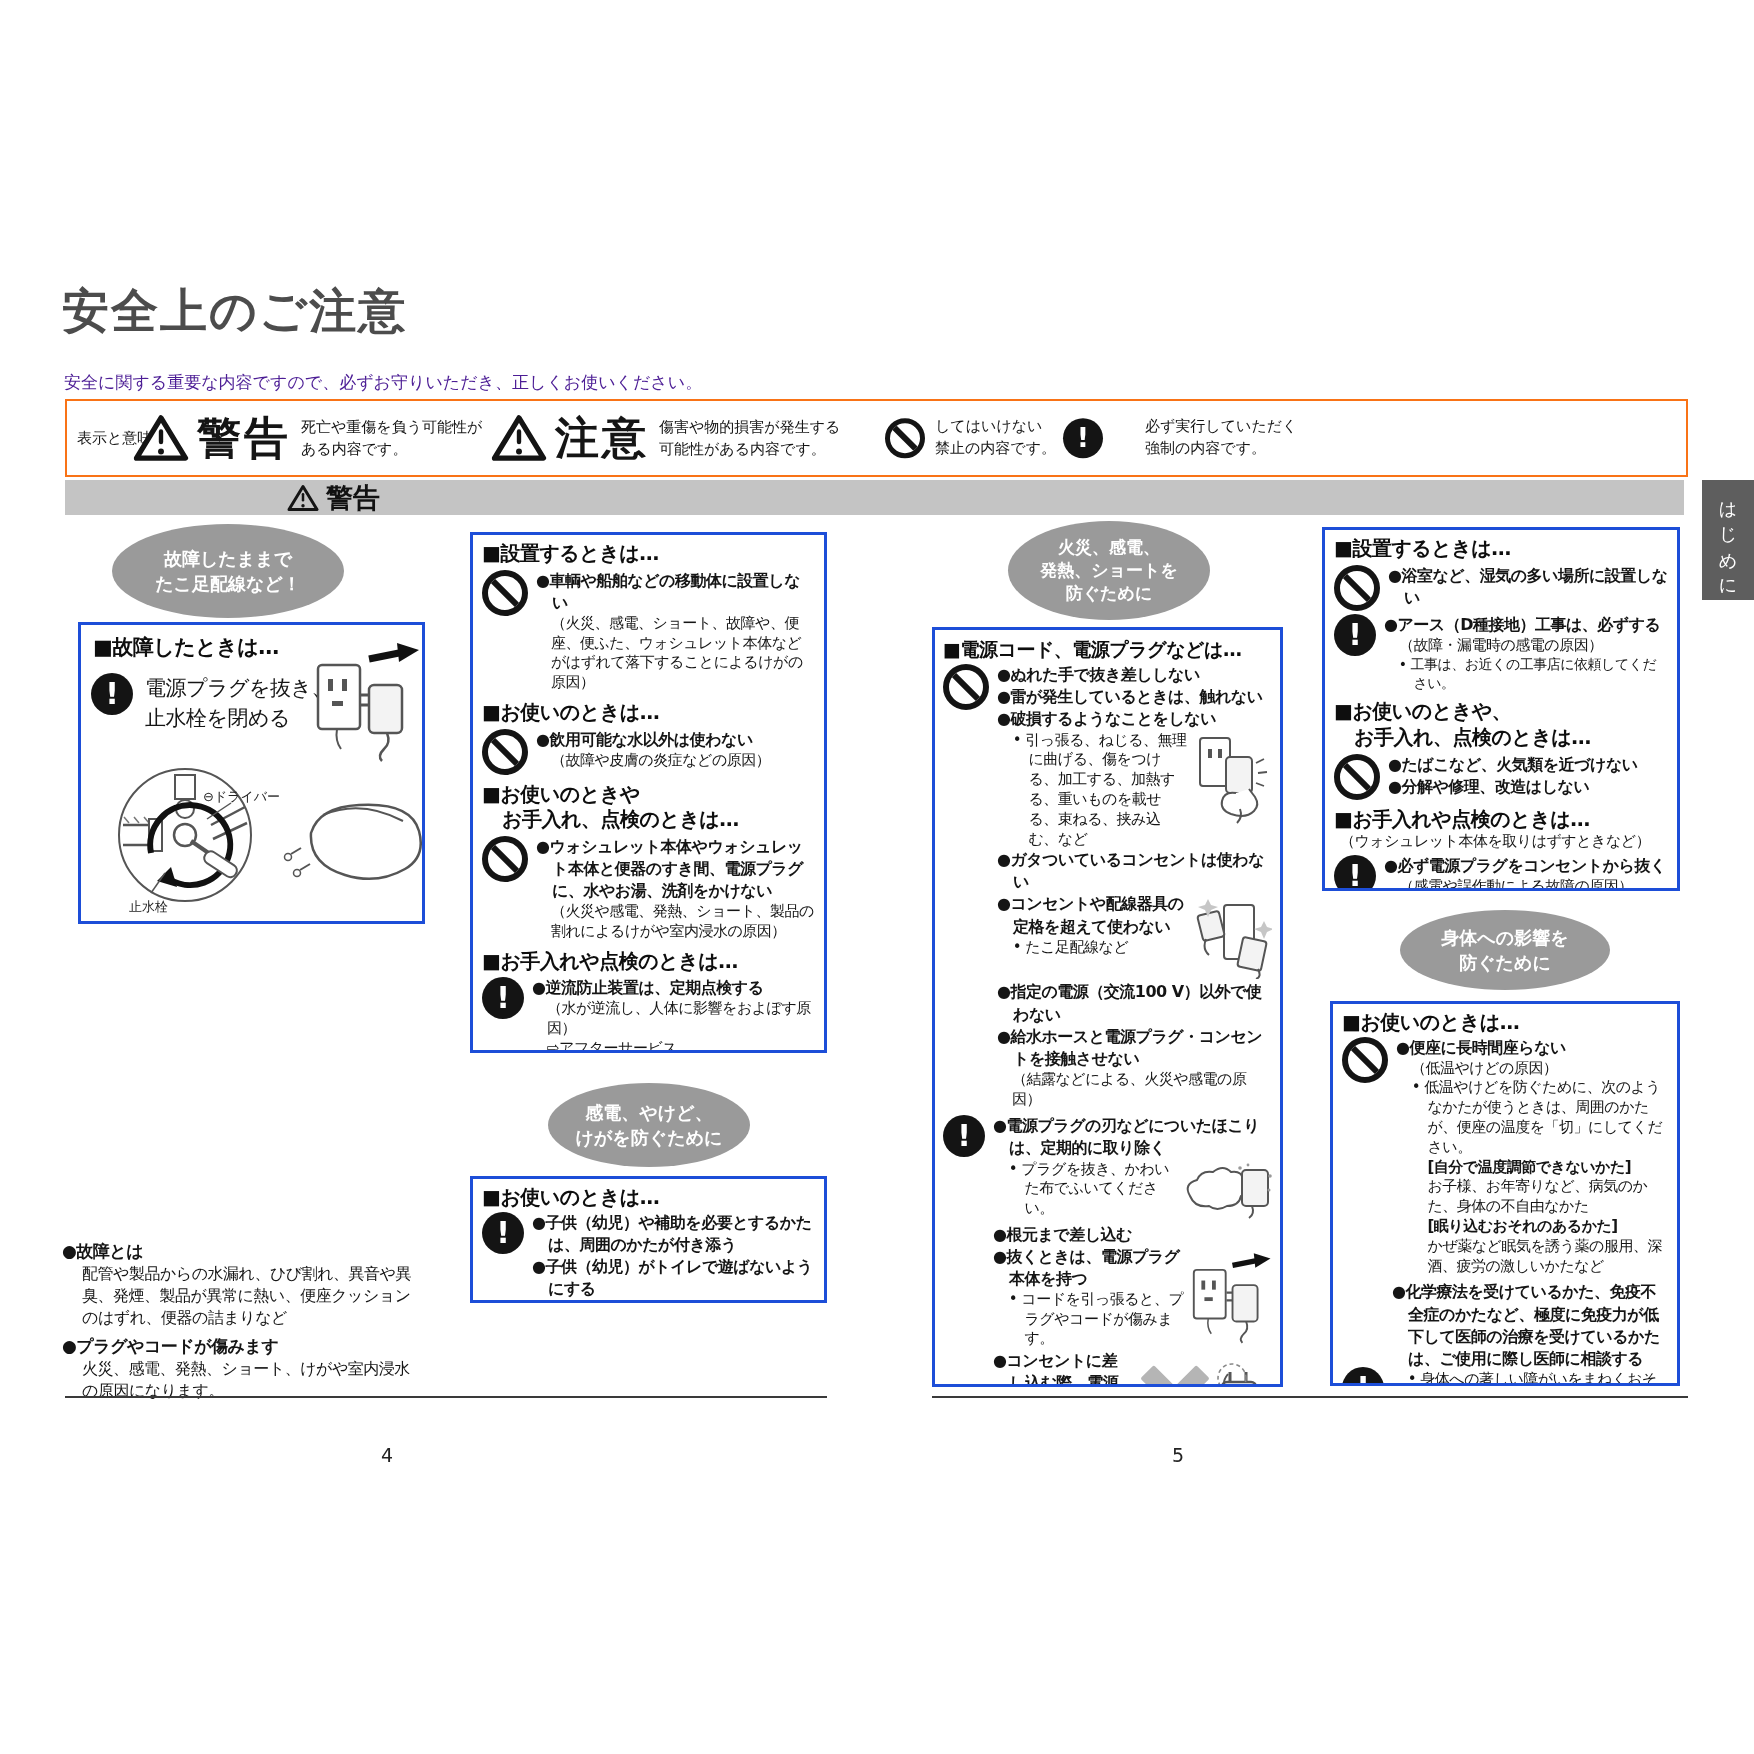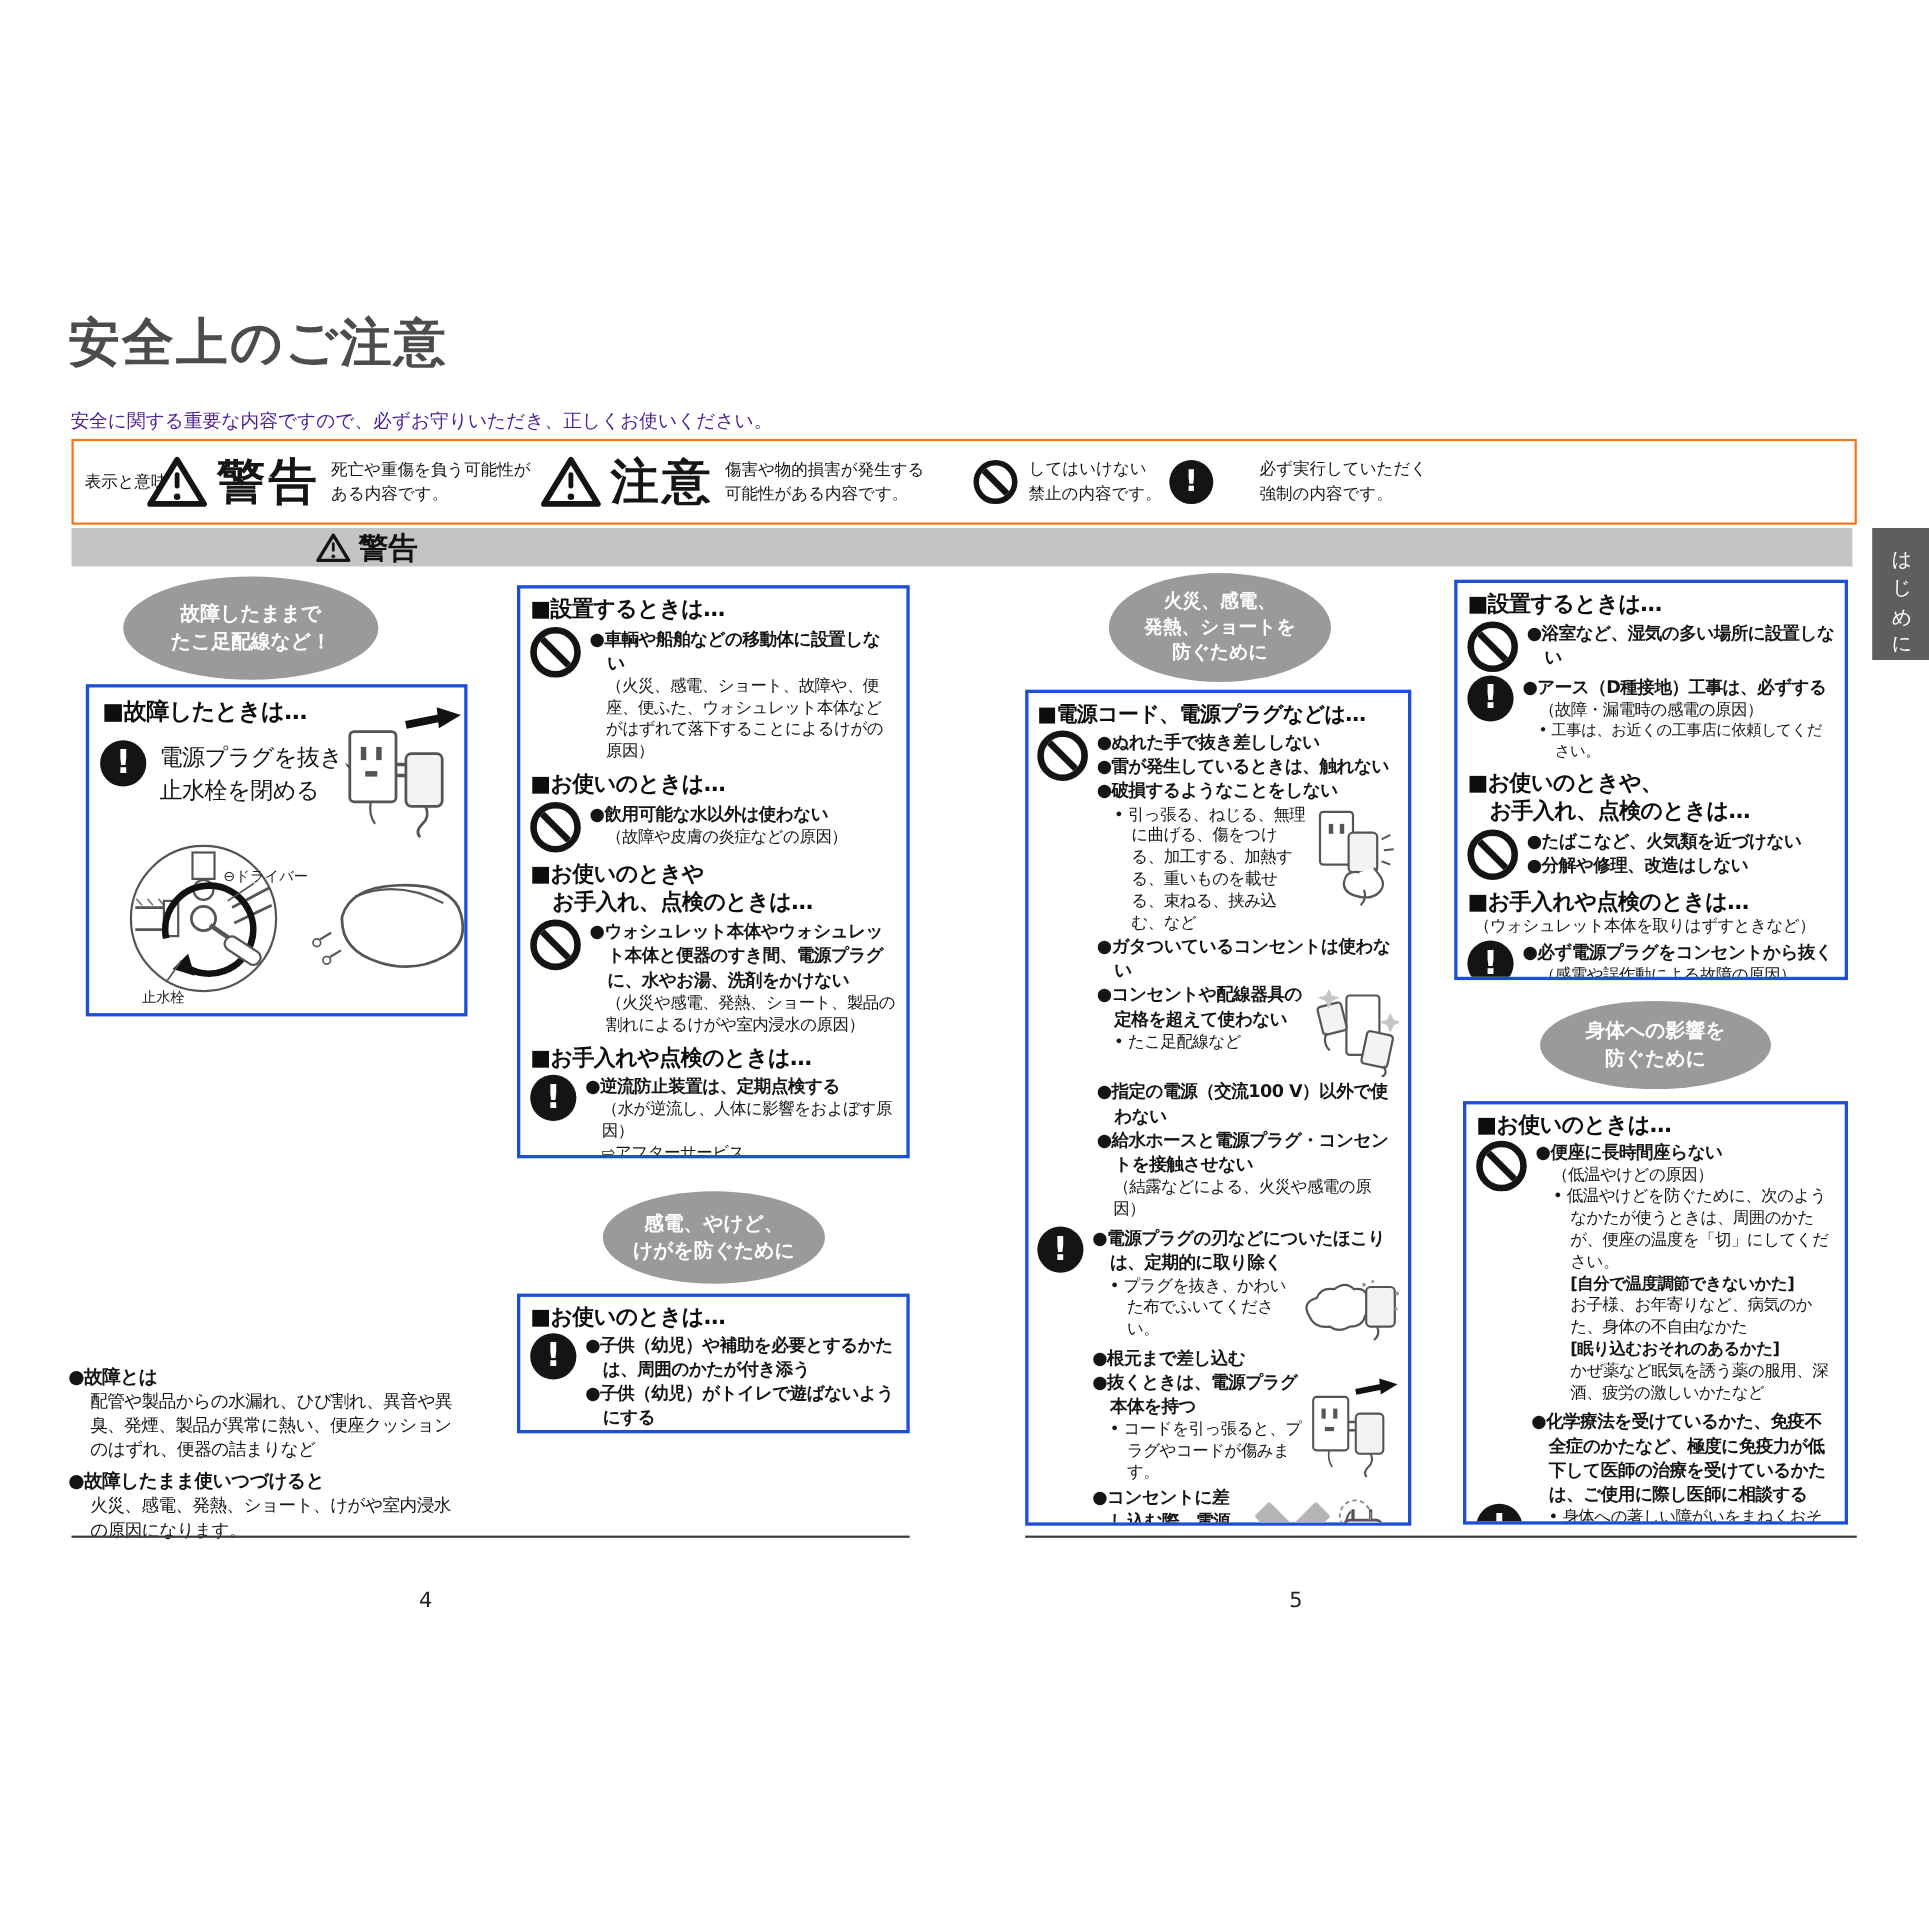--- a/index.html
+++ b/index.html
@@ -72,21 +72,21 @@
       </div>
     <div class="lg" style="left:66px;">
       <svg width="56" height="49" viewBox="0 0 64 56">
           <path d="M32 5 L60 51 L4 51 Z" fill="#fff" stroke="#141414" stroke-width="6" stroke-linejoin="round"></path>
           <rect x="29.5" y="18" width="5" height="17" rx="2.5" fill="#141414"></rect>
           <circle cx="32" cy="43.5" r="3.4" fill="#141414"></circle>
         </svg>
       <span class="lg-term">警告</span>
       <span class="lg-desc"><span>死亡や重傷を負う可能性が</span><br><span>ある内容です。</span></span>
     </div>
-    <div class="lg" style="left:424px;">
+    <div class="lg" style="left:424px;font-family:Liberation Serif, serif;">
       <svg width="56" height="49" viewBox="0 0 64 56">
           <path d="M32 5 L60 51 L4 51 Z" fill="#fff" stroke="#141414" stroke-width="6" stroke-linejoin="round"></path>
           <rect x="29.5" y="18" width="5" height="17" rx="2.5" fill="#141414"></rect>
           <circle cx="32" cy="43.5" r="3.4" fill="#141414"></circle>
         </svg>
       <span class="lg-term">注意</span>
       <span class="lg-desc"><span>傷害や物的損害が発生する</span><br><span>可能性がある内容です。</span></span>
     </div>
     <div class="lg" style="left:818px;">
       <span class="ic-no ic-sm"></span>
@@ -163,21 +163,21 @@
         <line x1="206" y1="101" x2="216" y2="95" stroke="#555" stroke-width="2"></line>
         <circle cx="212" cy="120" r="3.5" fill="none" stroke="#555" stroke-width="1.5"></circle>
         <line x1="215" y1="117" x2="225" y2="111" stroke="#555" stroke-width="2"></line>
       </g>
     </svg>
   </div>
 
   <div class="abs" style="left:62px;top:1240px;width:358px;">
     <div class="notes-title">●故障とは</div>
     <div class="notes-body" style="padding-left:20px;">配管や製品からの水漏れ、ひび割れ、異音や異臭、発煙、製品が異常に熱い、便座クッションのはずれ、便器の詰まりなど</div>
-    <div class="notes-title" style="margin-top:6px;">●故障したまま使いつづけると</div>
+    <div class="notes-title" style="margin-top:6px;">●プラグやコードが傷みます</div>
     <div class="notes-body" style="padding-left:20px;">火災、感電、発熱、ショート、けがや室内浸水の原因になります。</div>
   </div>
 
   <div class="box" style="left:470px;top:532px;width:357px;height:521px;">
     <div class="sec-h">■設置するときは…</div>
     <div class="grp">
       <span class="ic-no"></span>
       <div class="grp-body">
         <div class="main">●車輌や船舶などの移動体に設置しない</div>
         <div class="note">（火災、感電、ショート、故障や、便座、便ふた、ウォシュレット本体などがはずれて落下することによるけがの原因）</div>

